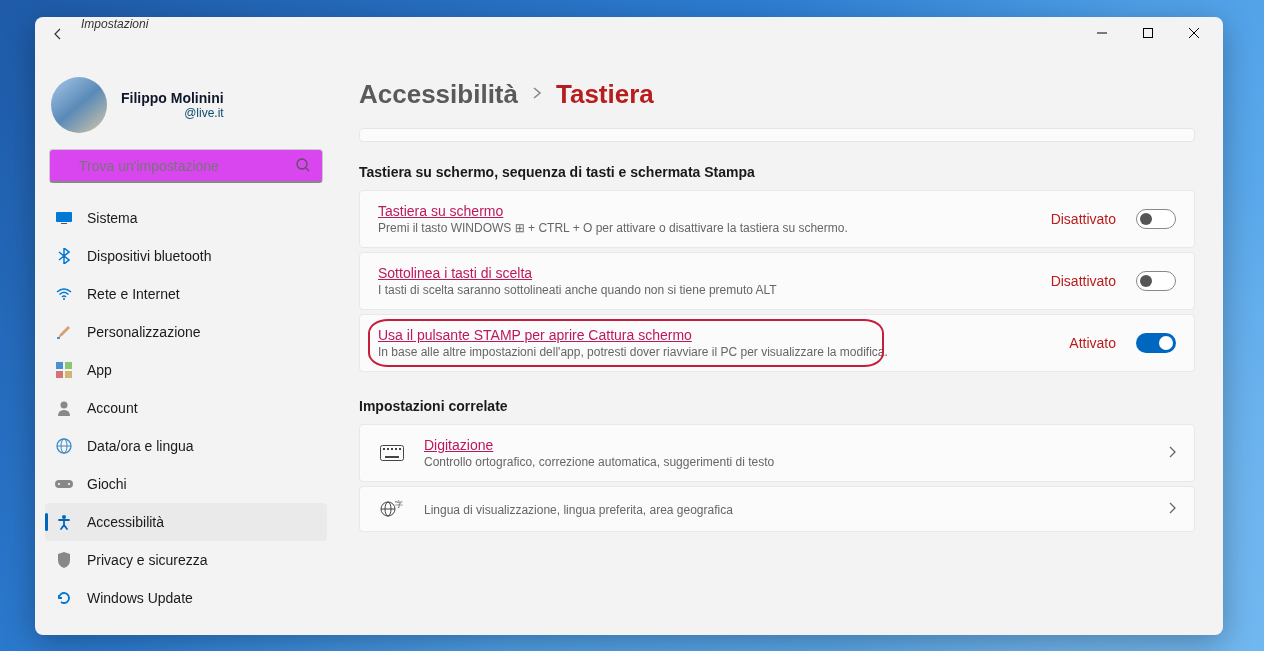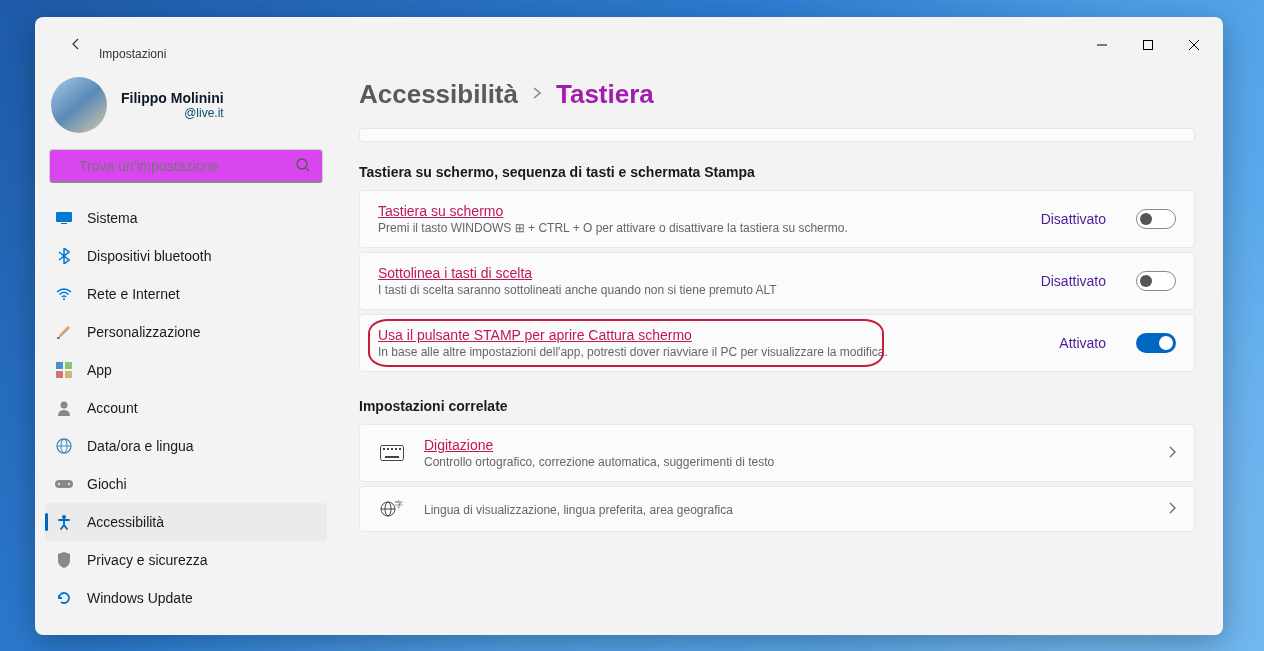--- a/index.html
+++ b/index.html
@@ -9,21 +9,21 @@
   overflow: hidden; position: relative;
 }
 .wave { position: absolute; right: -100px; bottom: -200px; width: 600px; height: 800px;
   background: radial-gradient(ellipse at center, rgba(255,255,255,0.15) 0%, transparent 70%);
   transform: rotate(-20deg); }
 .window {
   position: absolute; left: 35px; top: 17px; width: 1188px; height: 618px;
   background: #f3f3f3; border-radius: 8px; box-shadow: 0 8px 32px rgba(0,0,0,0.3);
   display: flex; flex-direction: column; overflow: hidden;
 }
-.titlebar { height: 44px; display: flex; align-items: flex-end; padding: 0 6px 0 24px; }
+.titlebar { height: 44px; display: flex; align-items: flex-start; padding: 0 6px 0 6px; font-style: italic; }
 .back-btn { width: 34px; height: 34px; display: flex; align-items: center; justify-content: center;
   border-radius: 4px; cursor: pointer; color: #444; }
 .tb-title { margin-left: 6px; font-size: 12px; color: #333; }
 .tb-spacer { flex: 1; }
 .wc { width: 46px; height: 32px; display:flex; align-items:center; justify-content:center; cursor:pointer; color:#000; }
 .body { flex: 1; display: flex; overflow: hidden; }
 .sidebar { width: 302px; padding: 8px 10px 0 10px; overflow-y: auto; }
 .profile { display: flex; align-items: center; padding: 8px 6px 16px 6px; gap: 14px; }
 .avatar { width: 56px; height: 56px; border-radius: 50%;
   background: linear-gradient(140deg, #a8c8e8 0%, #5a8ab8 50%, #d8c8a8 100%); }
@@ -40,31 +40,31 @@
   border-radius: 4px; cursor: pointer; font-size: 14px; color: #1a1a1a; position: relative; }
 .nav-item.active { background: #eaeaea; }
 .nav-item.active::before { content:''; position:absolute; left:0; top:10px; bottom:10px; width:3px;
   background:#0067c0; border-radius:2px; }
 .nav-icon { width: 18px; height: 18px; display: inline-flex; align-items:center; justify-content:center;
   font-size: 14px; }
 .content { flex: 1; padding: 18px 28px 0 22px; overflow-y: auto; }
 .breadcrumb { display: flex; align-items: center; gap: 14px; margin-bottom: 18px; }
 .bc-parent { font-size: 26px; font-weight: 600; color: #5a5a5a; cursor: pointer; }
 .bc-chevron { color: #888; }
-.bc-current { font-size: 26px; font-weight: 600; color: #a21caf; }
+.bc-current { font-size: 26px; font-weight: 600; color: #b91c1c; }
 .card-placeholder { height: 14px; border: 1px solid #e6e6e6; border-radius: 4px; background: #fbfbfb; margin-bottom: 22px; }
 .section-title { font-size: 14px; font-weight: 600; color: #1a1a1a; margin: 14px 0 10px 0; }
 .card { background: #fbfbfb; border: 1px solid #e8e8e8; border-radius: 4px; margin-bottom: 4px;
   padding: 12px 18px; display: flex; align-items: center; gap: 18px; }
 .card.link { cursor: pointer; }
 .card-icon { width: 28px; display:flex; align-items:center; justify-content:center; color:#444; font-size:20px; }
 .card-body { flex: 1; }
 .card-title { font-size: 14px; color: #be185d; text-decoration: underline; }
 .card-desc { font-size: 12px; color: #666; margin-top: 2px; }
-.card-status { font-size: 14px; color: #4c1d95; margin-right: 12px; }
+.card-status { font-size: 14px; color: #b91c1c; margin-right: 2px; }
 .toggle { width: 40px; height: 20px; border-radius: 10px; position: relative; cursor:pointer; }
 .toggle.off { background: #fff; border: 1px solid #888; }
 .toggle.off::after { content:''; position:absolute; left:3px; top:3px; width:12px; height:12px;
   border-radius:50%; background:#555; }
 .toggle.on { background: #0067c0; }
 .toggle.on::after { content:''; position:absolute; right:3px; top:3px; width:14px; height:14px;
   border-radius:50%; background:#fff; }
 .chev-right { color:#666; }
 .highlight { position:relative; }
 .highlight-ring { position:absolute; left:8px; right:310px; top:4px; bottom:4px;

